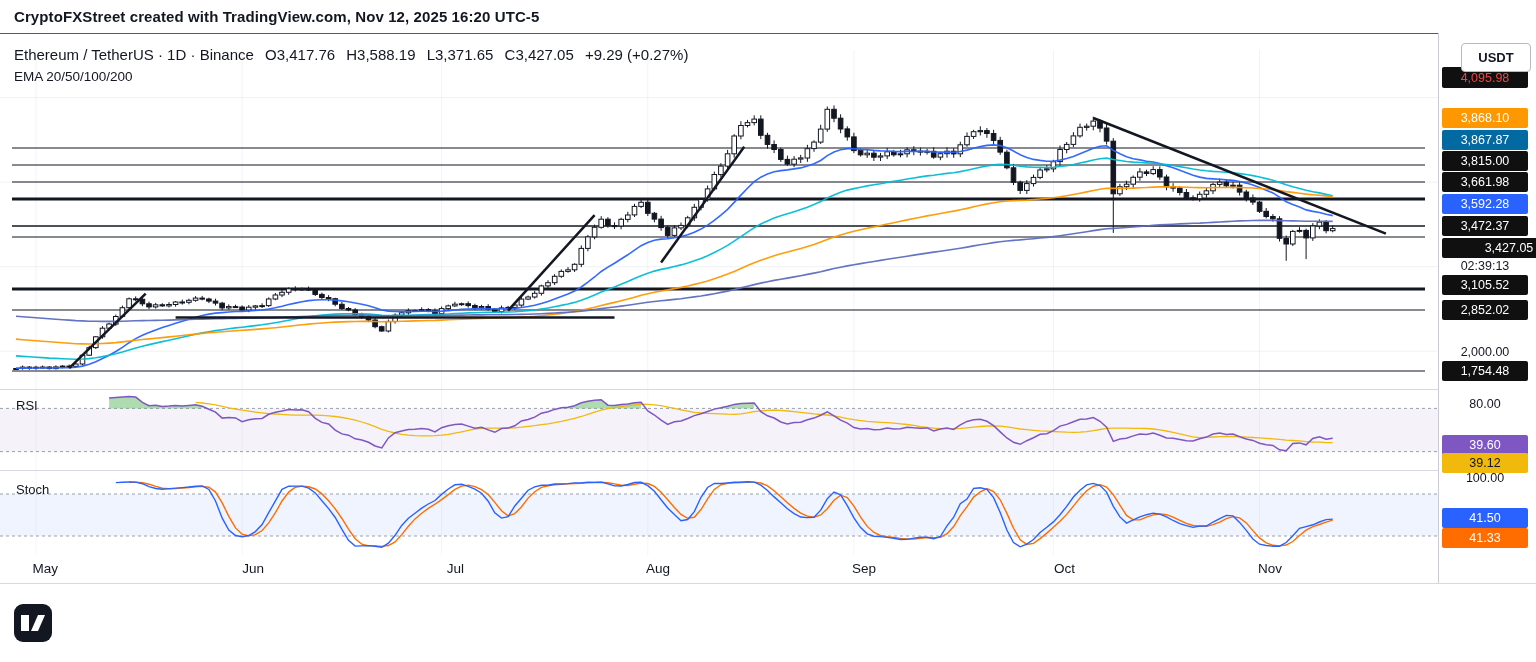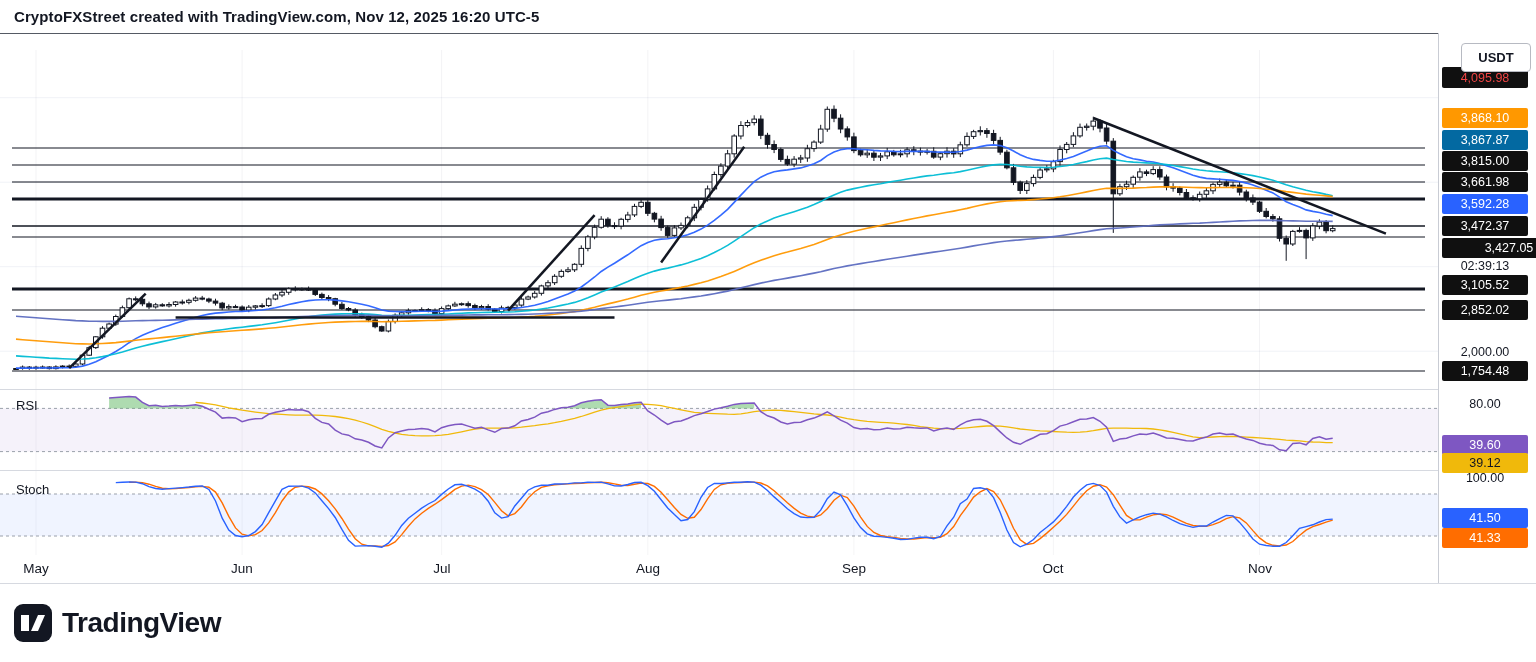--- a/index.html
+++ b/index.html
@@ -17,21 +17,21 @@
   .sep{position:absolute;left:0;width:1536px;height:1px;background:#d6d9e0;}
   .axis-col{position:absolute;left:1438px;top:33px;width:98px;height:550px;background:#fff;
             border-left:1px solid #c9ccd4;z-index:2;}
   .currency-btn{position:absolute;left:8px;top:10px;width:68px;height:27px;border:1px solid #b7bac2;
                 border-radius:4px;background:#fff;font-size:13px;font-weight:600;display:flex;
                 align-items:center;justify-content:center;z-index:5;margin-left:14px;}
   .axis-label{position:absolute;left:3px;width:86px;height:20px;border-radius:2px;display:flex;
               align-items:center;justify-content:center;font-size:12.5px;font-weight:500;z-index:3;}
   .pane-label{position:absolute;z-index:4;font-size:13px;font-weight:500;color:#131722;}
   .time-axis{position:absolute;left:0;top:555px;width:1438px;height:28px;background:#fff;}
-  .month-label{position:absolute;top:6px;width:44px;text-align:center;font-size:13.5px;color:#131722;}
+  .month-label{position:absolute;top:6px;width:44px;text-align:right;font-size:13.5px;color:#131722;}
   .footer{position:absolute;left:0;top:584px;width:1536px;height:78px;background:#fff;}
   .tv-logo{position:absolute;left:14px;top:20px;display:flex;align-items:center;}
   .tv-icon{width:38px;height:38px;border-radius:9px;background:#131722;position:relative;}
   .tv-word{margin-left:10px;font-size:28px;font-weight:800;letter-spacing:-0.5px;color:#131722;}
   svg{display:block;}
 </style>
 </head>
 <body>
 
 <div class="page">
@@ -306,20 +306,33 @@
       <line x1="1053.4" x2="1053.4" y1="0" y2="84" stroke="rgba(80,90,110,0.06)"></line>
       <line x1="1259.5" x2="1259.5" y1="0" y2="84" stroke="rgba(80,90,110,0.06)"></line>
       <line x1="0" x2="1438" y1="23.0" y2="23.0" stroke="#9aa0ab" stroke-width="1" stroke-dasharray="3,3"></line>
       <line x1="0" x2="1438" y1="65.0" y2="65.0" stroke="#9aa0ab" stroke-width="1" stroke-dasharray="3,3"></line>
       <path d="M129.1 11.3L135.7 11.1L142.4 11.6L149.0 13.2L155.7 15.3L162.3 17.2L169.0 17.8L175.6 17.6L182.3 17.1L188.9 16.5L195.6 15.9L202.2 15.4L208.9 16.2L215.5 21.1L222.2 31.9L228.8 45.4L235.5 56.9L242.1 63.2L248.8 64.9L255.4 63.6L262.1 59.5L268.7 51.9L275.4 41.7L282.0 30.0L288.7 21.1L295.3 16.2L301.9 15.1L308.6 15.8L315.3 18.0L321.9 22.9L328.6 29.8L335.2 37.9L341.9 47.5L348.5 58.1L355.2 67.7L361.8 73.2L368.5 74.9L375.1 74.9L381.8 75.4L388.4 74.5L395.1 70.9L401.7 63.6L408.4 55.3L415.0 47.9L421.7 42.2L428.3 37.4L435.0 33.2L441.6 28.6L448.3 23.6L454.9 18.4L461.6 15.1L468.2 14.1L474.9 15.6L481.5 18.6L488.2 23.5L494.8 31.4L501.5 39.7L508.1 44.9L514.8 42.6L521.4 36.0L528.1 27.1L534.7 20.7L541.4 16.4L548.0 14.8L554.6 13.8L561.3 13.4L568.0 12.9L574.6 12.5L581.3 12.2L587.9 11.7L594.6 11.5L601.2 11.2L607.9 11.8L614.5 12.9L621.1 14.3L627.8 14.5L634.5 13.3L641.1 12.1L647.8 12.5L654.4 15.4L661.1 21.3L667.7 28.7L674.4 36.5L681.0 43.4L687.7 47.3L694.3 46.3L701.0 38.5L707.6 27.8L714.3 18.4L720.9 13.8L727.6 12.3L734.2 11.9L740.9 11.5L747.5 11.1L754.2 11.1L760.8 12.0L767.5 14.9L774.1 19.8L780.8 25.7L787.4 31.8L794.1 37.4L800.7 42.1L807.4 45.1L814.0 46.3L820.7 44.0L827.3 37.7L834.0 29.3L840.6 24.2L847.3 26.5L853.9 35.1L860.6 46.1L867.2 55.4L873.9 61.5L880.5 64.5L887.2 65.8L893.8 66.4L900.5 67.4L907.1 68.0L913.8 68.0L920.4 67.3L927.1 66.5L933.7 66.7L940.4 66.4L947.0 62.7L953.7 55.5L960.3 44.6L967.0 35.7L973.6 26.1L980.3 20.8L986.9 17.5L993.6 20.6L1000.2 28.8L1006.9 42.4L1013.5 57.3L1020.2 68.7L1026.8 73.4L1033.5 72.4L1040.1 67.6L1046.8 62.1L1053.4 56.2L1060.0 50.3L1066.7 43.4L1073.4 35.1L1080.0 26.9L1086.7 19.7L1093.3 15.2L1100.0 13.7L1106.6 16.1L1113.3 23.7L1119.9 34.1L1126.5 44.4L1133.2 48.9L1139.9 48.9L1146.5 46.1L1153.2 43.9L1159.8 43.0L1166.5 43.7L1173.1 46.1L1179.8 49.3L1186.4 52.3L1193.0 54.5L1199.7 55.3L1206.4 55.4L1213.0 53.7L1219.7 51.2L1226.3 47.7L1233.0 45.7L1239.6 46.9L1246.3 51.9L1252.9 59.6L1259.5 66.9L1266.2 71.9L1272.9 74.3L1279.5 74.9L1286.2 74.0L1292.8 70.5L1299.5 64.5L1306.1 59.2L1312.8 55.6L1319.4 53.5L1326.1 51.1L1332.7 49.2" stroke="#FF6D00" stroke-width="1.4" fill="none"></path>
       <path d="M115.8 11.6L122.4 11.3L129.1 11.0L135.7 11.1L142.4 12.7L149.0 15.7L155.7 17.5L162.3 18.3L169.0 17.6L175.6 17.1L182.3 16.6L188.9 16.0L195.6 15.2L202.2 15.0L208.9 18.5L215.5 30.0L222.2 47.2L228.8 59.1L235.5 64.5L242.1 65.8L248.8 64.5L255.4 60.6L262.1 53.5L268.7 41.7L275.4 29.8L282.0 18.3L288.7 15.2L295.3 15.1L301.9 15.1L308.6 17.1L315.3 21.9L321.9 29.7L328.6 37.6L335.2 46.5L341.9 58.4L348.5 69.4L355.2 75.1L361.8 74.9L368.5 74.6L375.1 75.2L381.8 76.3L388.4 72.1L395.1 64.3L401.7 54.4L408.4 47.2L415.0 42.2L421.7 37.1L428.3 33.0L435.0 29.5L441.6 23.4L448.3 18.0L454.9 13.8L461.6 13.3L468.2 15.3L474.9 18.2L481.5 22.2L488.2 30.2L494.8 41.9L501.5 47.1L508.1 45.6L514.8 35.0L521.4 27.2L528.1 19.2L534.7 15.9L541.4 14.2L548.0 14.3L554.6 13.0L561.3 13.0L568.0 12.6L574.6 11.9L581.3 11.9L587.9 11.1L594.6 11.4L601.2 11.1L607.9 12.9L614.5 14.9L621.1 15.0L627.8 13.5L634.5 11.5L641.1 11.3L647.8 14.7L654.4 20.3L661.1 28.8L667.7 37.0L674.4 43.6L681.0 49.7L687.7 48.5L694.3 40.6L701.0 26.3L707.6 16.5L714.3 12.5L720.9 12.5L727.6 11.9L734.2 11.3L740.9 11.3L747.5 10.8L754.2 11.1L760.8 14.1L767.5 19.5L774.1 25.9L780.8 31.7L787.4 37.8L794.1 42.6L800.7 46.0L807.4 46.6L814.0 46.2L820.7 39.2L827.3 27.7L834.0 21.1L840.6 23.8L847.3 34.7L853.9 46.9L860.6 56.6L867.2 62.8L873.9 65.2L880.5 65.6L887.2 66.4L893.8 67.3L900.5 68.5L907.1 68.4L913.8 67.1L920.4 66.3L927.1 66.2L933.7 67.7L940.4 65.5L947.0 54.8L953.7 46.2L960.3 32.7L967.0 28.1L973.6 17.5L980.3 16.7L986.9 18.4L993.6 26.6L1000.2 41.5L1006.9 59.0L1013.5 71.5L1020.2 75.8L1026.8 73.1L1033.5 68.5L1040.1 61.4L1046.8 56.3L1053.4 50.9L1060.0 43.8L1066.7 35.4L1073.4 26.0L1080.0 19.2L1086.7 13.9L1093.3 12.4L1100.0 14.6L1106.6 21.1L1113.3 35.3L1119.9 45.9L1126.5 52.1L1133.2 48.8L1139.9 45.8L1146.5 43.7L1153.2 42.1L1159.8 43.1L1166.5 45.8L1173.1 49.5L1179.8 52.6L1186.4 54.7L1193.0 56.4L1199.7 55.0L1206.4 55.0L1213.0 51.0L1219.7 47.7L1226.3 44.4L1233.0 44.9L1239.6 51.4L1246.3 59.4L1252.9 68.0L1259.5 73.2L1266.2 74.5L1272.9 75.2L1279.5 75.2L1286.2 71.5L1292.8 64.8L1299.5 57.3L1306.1 55.6L1312.8 53.8L1319.4 51.0L1326.1 48.6L1332.7 48.1" stroke="#2962FF" stroke-width="1.4" fill="none"></path>
     </svg>
   <div class="sep" style="top:555px"></div>
   <div class="sep" style="top:583px"></div>
 
+  <div class="legend">
+    <div class="row1">
+      <span class="t">Ethereum / TetherUS · 1D · Binance</span>
+      <span>O3,417.76</span>
+      <span>H3,588.19</span>
+      <span>L3,371.65</span>
+      <span>C3,427.05</span>
+      <span>+9.29 (+0.27%)</span>
+    </div>
+    <div class="row2">
+      <span>EMA 20/50/100/200</span>
+    </div>
+  </div>
 
   <div class="pane-label" style="left:16px;top:398px">RSI</div>
   <div class="pane-label" style="left:16px;top:482px">Stoch</div>
 
   <div class="axis-col" id="price-axis">
     <div class="currency-btn">USDT</div>
   <div class="axis-label" style="top: 34px; background: rgb(16, 16, 16); color: rgb(255, 255, 255);"></div>
       <div class="axis-label" style="top: 35px; background: rgb(16, 16, 16); color: #ef4444;">4,095.98</div>
       <div class="axis-label" style="top: 75px; background: rgb(255, 152, 0); color: rgb(255, 255, 255);">3,868.10</div>
       <div class="axis-label" style="top: 97px; background: #0369a1; color: rgb(255, 255, 255);">3,867.87</div>
@@ -352,17 +365,16 @@
     </div>
 
   <div class="footer">
     <div class="tv-logo">
       <div class="tv-icon">
         <svg width="38" height="38" viewBox="0 0 38 38">
           <rect x="7" y="11" width="8" height="16" fill="#ffffff"></rect>
           <path d="M17 27 L24 11 L31 11 L24 27 Z" fill="#ffffff"></path>
         </svg>
       </div>
-      <div class="tv-word">TradingView</div>
     </div>
   </div>
 
 </div>
 
 </body></html>

